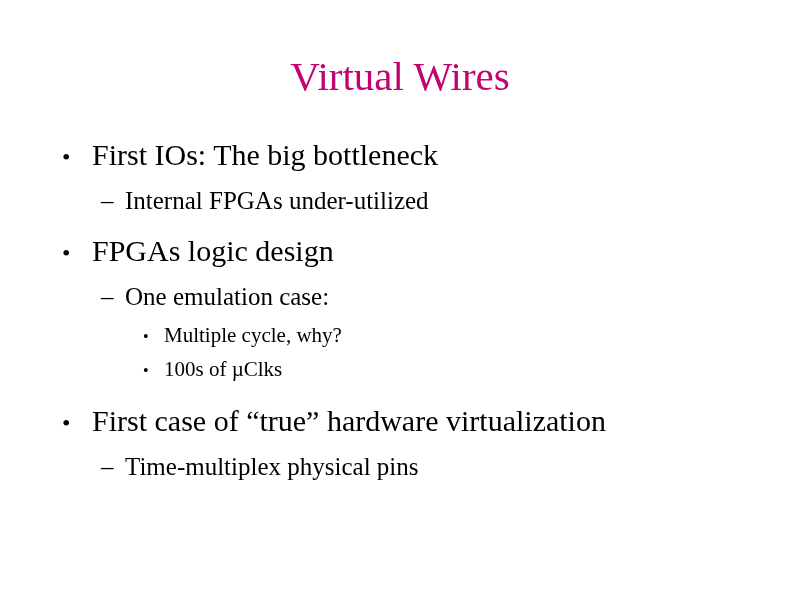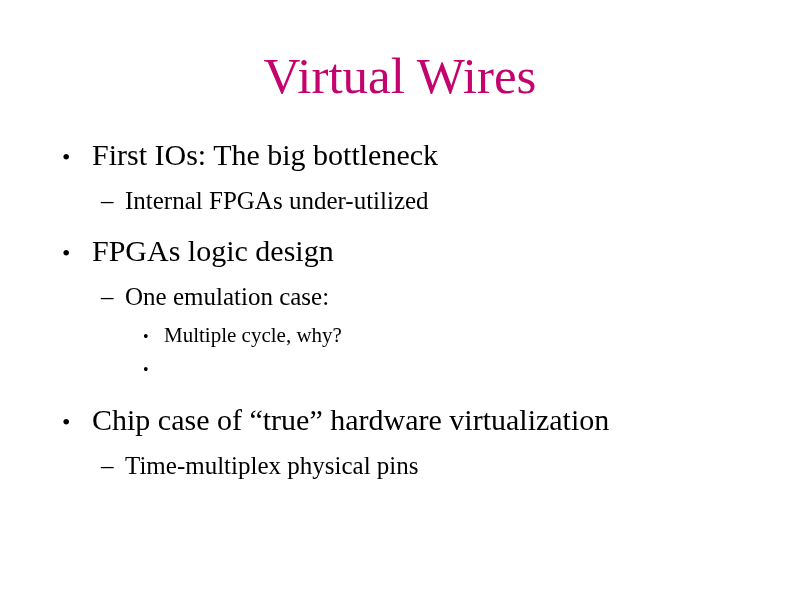--- a/index.html
+++ b/index.html
@@ -21,21 +21,21 @@
     background: #ffffff;
     box-sizing: border-box;
   }
 
   .slide-title {
     position: absolute;
     top: 52px;
     left: 0;
     width: 800px;
     text-align: center;
-    font-size: 51px;
+    font-size: 41px;
     line-height: 48px;
     color: #c3046e;
     font-family: "Liberation Serif", "DejaVu Serif", serif;
     white-space: nowrap;
   }
 
   .body-content {
     position: absolute;
     top: 133px;
     left: 0;
@@ -136,27 +136,28 @@
 
     <div class="gap-sm"></div>
 
     <div class="bullet-row lvl3">
       <span class="marker">•</span>
       <span class="bullet-text">Multiple cycle, why?</span>
     </div>
 
     <div class="bullet-row lvl3">
       <span class="marker">•</span>
+      <span class="bullet-text">100s of µClks</span>
     </div>
 
     <div class="gap-lg"></div>
 
     <div class="bullet-row lvl1">
       <span class="marker">•</span>
-      <span class="bullet-text">Chip case of “true” hardware virtualization</span>
+      <span class="bullet-text">First case of “true” hardware virtualization</span>
     </div>
 
     <div class="gap-sm"></div>
 
     <div class="bullet-row lvl2">
       <span class="marker">–</span>
       <span class="bullet-text">Time-multiplex physical pins</span>
     </div>
 
   </div>

